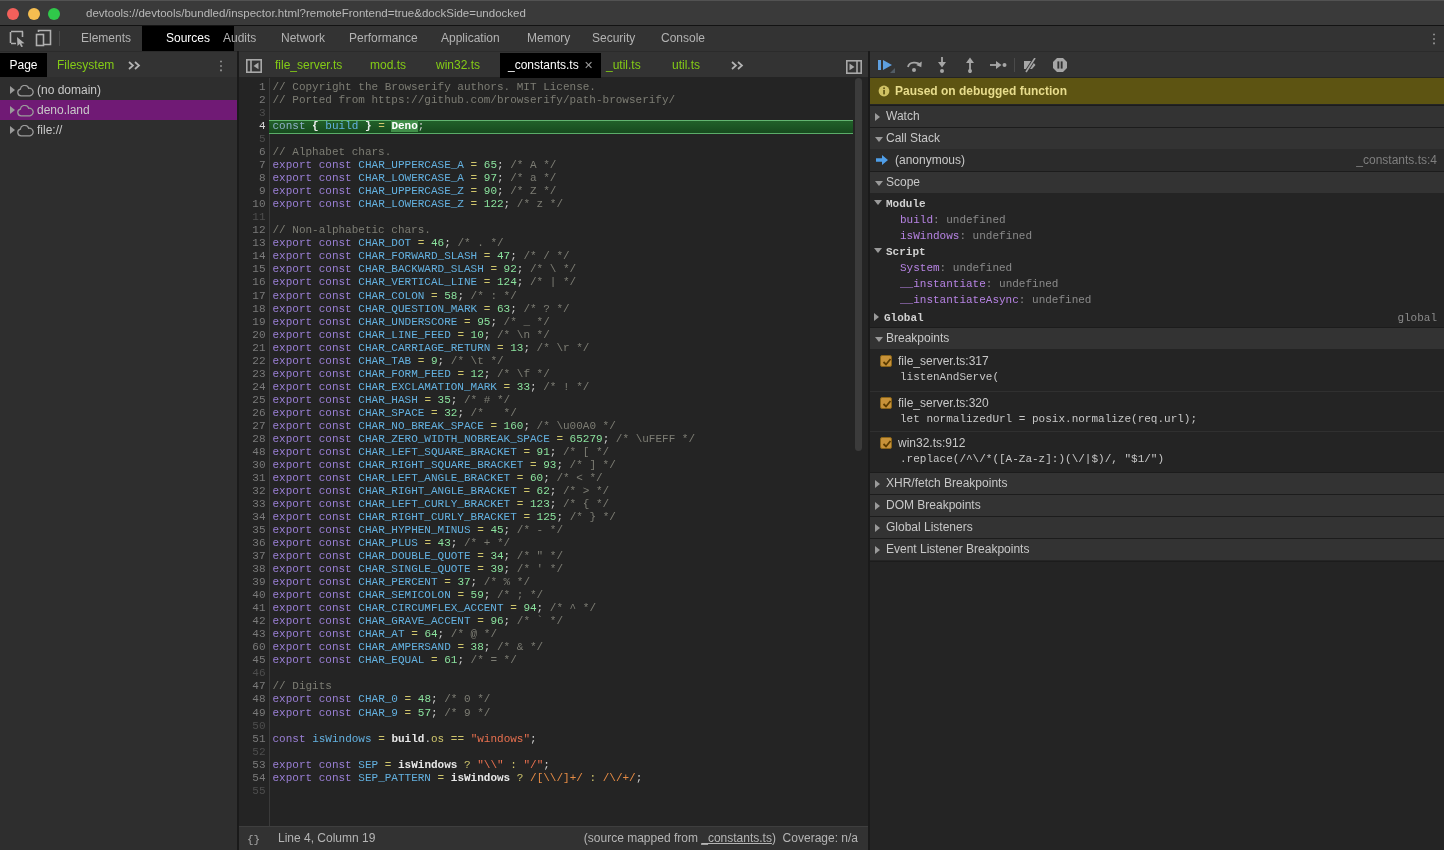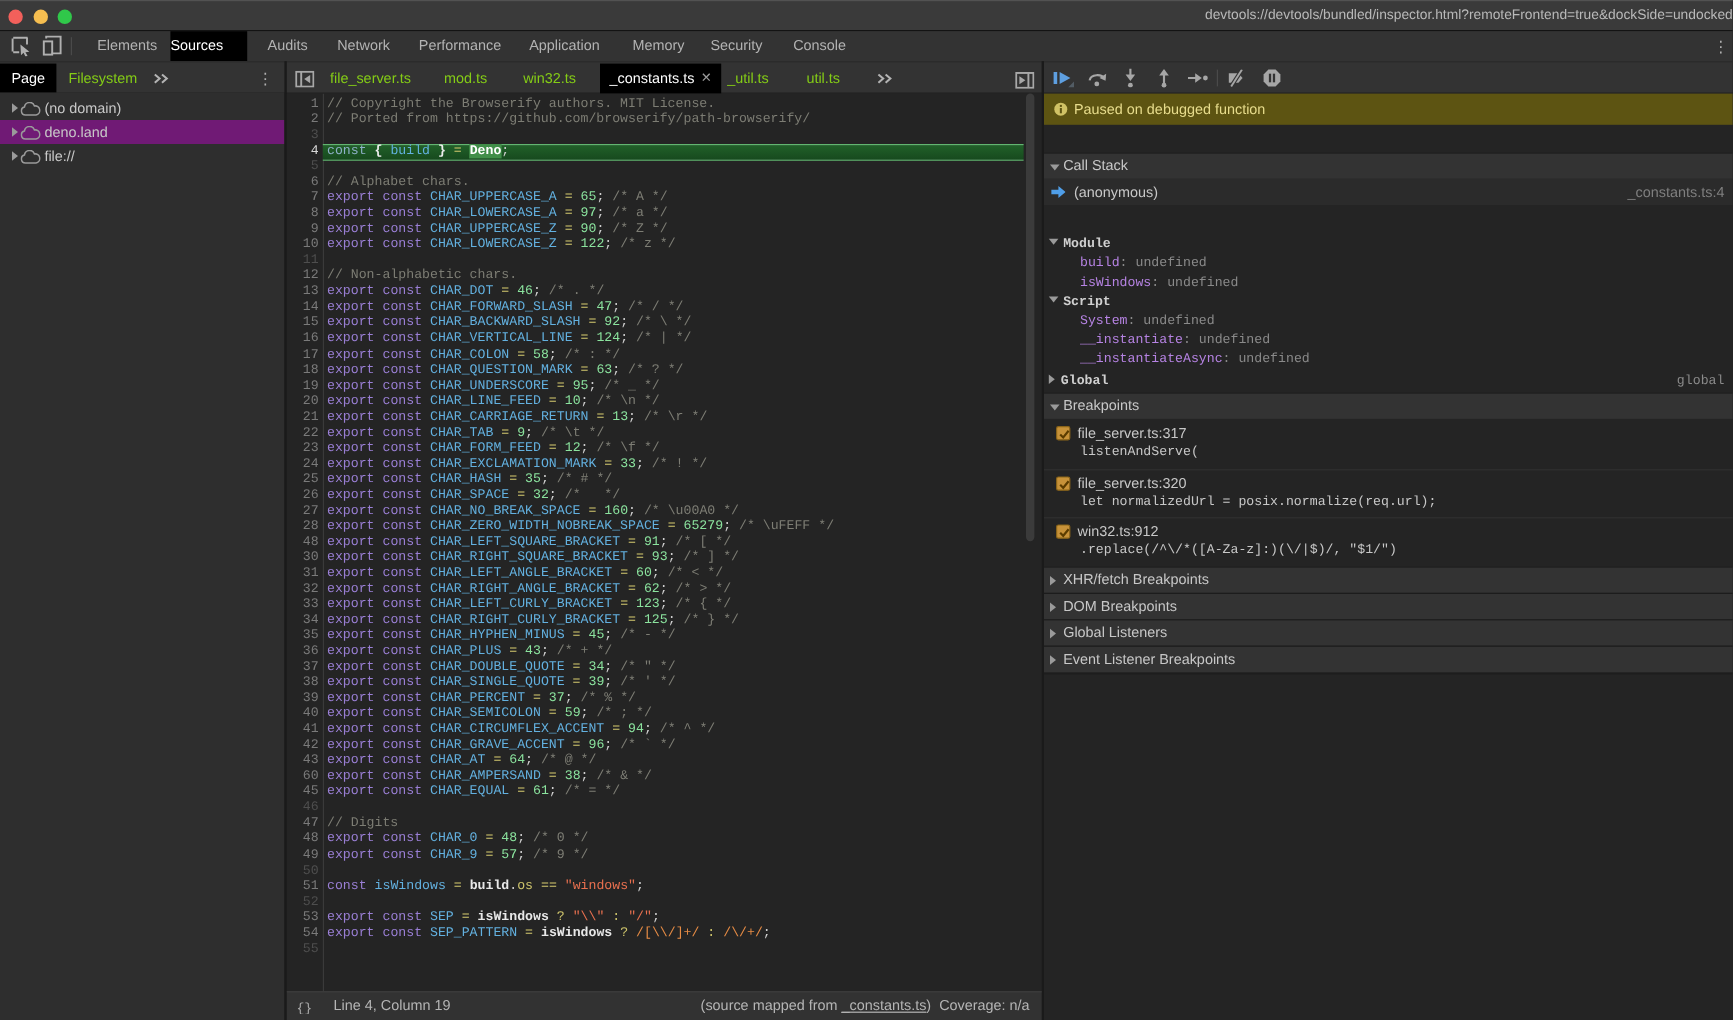--- a/index.html
+++ b/index.html
@@ -1,21 +1,21 @@
 <!DOCTYPE html>
 <html><head><meta charset="utf-8"><style>
 *{margin:0;padding:0;box-sizing:border-box}
 html,body{width:1444px;height:850px;overflow:hidden;background:#242424;
  font-family:"Liberation Sans",sans-serif;-webkit-font-smoothing:antialiased}
 .abs{position:absolute}
 #win{position:relative;width:1444px;height:850px}
 
 #title{left:0;top:0;width:1444px;height:26px;background:#3a3a3a;
  border-top:1px solid #525252;border-bottom:1px solid #131313}
-#title .txt{left:86px;right:0;top:0;height:25px;line-height:25px;text-align:right;
+#title .txt{left:86px;right:0;top:0;height:25px;line-height:25px;text-align:left;
  font-size:11.5px;color:#b9b9b9;letter-spacing:0}
 .tl{width:12px;height:12px;border-radius:50%;top:7px}
 
 #row1{left:0;top:26px;width:1444px;height:25px;background:#333}
 #row1 .tab{top:0;height:25px;line-height:25px;font-size:12px;color:#b3b3b3}
 #row1 .sel{background:#000;color:#fff}
 .vsep{width:1px;background:#4a4a4a}
 
 #row2{left:0;top:51px;width:1444px;height:26px;background:#333;border-top:1px solid #2b2b2b}
 #row2 .tab{top:1px;height:25px;line-height:25px;font-size:12px;color:#84cc16}
@@ -49,21 +49,21 @@
 .k4{color:#8fb0c8}
 .deno{background:#418e49;color:#fff;font-weight:bold}
 #sbthumb{left:855px;top:78px;width:7px;height:373px;background:#3b3b3b;border-radius:3.5px}
 
 #status{left:239px;top:826px;width:629px;height:24px;background:#323232;
  border-top:1px solid #3e3e3e;font-size:12px;color:#b5b5b5}
 #status .r{position:absolute;right:10px;top:0;height:23px;line-height:23px;color:#b5b5b5;font-style:normal}
 
 #rp{left:870px;top:78px;width:574px;height:772px;background:#242424}
 #banner{left:0;top:0;width:574px;height:26px;background:#5d5412;color:#e7dc8c;
- font-size:12px;font-weight:normal;line-height:26px}
+ font-size:12px;font-weight:bold;line-height:26px}
 .hdr{left:0;width:574px;height:22px;background:#333;border-top:1px solid #1c1c1c;
  font-size:12px;color:#c8c8c8;line-height:21px}
 .hdr .lbl{left:16px;top:0}
 .htri{width:0;height:0;top:7px;left:5px}
 .htri.cl{border-left:5px solid #9a9a9a;border-top:4px solid transparent;border-bottom:4px solid transparent}
 .htri.op{border-top:5px solid #9a9a9a;border-left:4px solid transparent;border-right:4px solid transparent;top:9px}
 .mono{font-family:"Liberation Mono",monospace;font-size:11px;line-height:16px}
 .scoperow{left:0;width:574px;height:16px;color:#d0d0d0}
 .sname{color:#b683e3}.sval{color:#8a8a8a}
 .sbold{font-weight:bold;color:#d0d0d0}
@@ -87,21 +87,21 @@
 <svg class="abs" style="left:9px;top:4px" width="17" height="17" viewBox="0 0 17 17">
         <path d="M2 1.5 H14 M1.5 2 V13 M2 13.5 H7" stroke="#b0b0b0" stroke-width="1.6" fill="none"></path>
         <path d="M13.5 1.5 V7" stroke="#b0b0b0" stroke-width="1.6" fill="none"></path>
         <path d="M8 7 L15.5 13.2 L12.2 13.6 L14 16.6 L12.2 17 L10.6 14 L8.5 16 Z" fill="#b0b0b0"></path>
       </svg>
 <svg class="abs" style="left:33px;top:3px" width="19" height="19" viewBox="0 0 19 19">
         <path d="M5.5 3 V1.5 H17.5 V15.5 H10" stroke="#b0b0b0" stroke-width="1.6" fill="none"></path>
         <rect x="3.5" y="5.5" width="7" height="11" stroke="#b0b0b0" stroke-width="1.6" fill="none"></rect>
       </svg>
 <div class="abs vsep" style="left:59px;top:5px;height:15px"></div>
-<div class="abs tab sel" style="left:142px;width:64px;text-align:left">Sources</div>
+<div class="abs tab sel" style="left:142px;width:92px;text-align:center">Sources</div>
 <div class="abs tab" style="left:81px">Elements</div>
 <div class="abs tab" style="left:223px">Audits</div>
 <div class="abs tab" style="left:281px">Network</div>
 <div class="abs tab" style="left:349px">Performance</div>
 <div class="abs tab" style="left:441px">Application</div>
 <div class="abs tab" style="left:527px">Memory</div>
 <div class="abs tab" style="left:592px">Security</div>
 <div class="abs tab" style="left:661px">Console</div>
 <div class="abs" style="left:1427px;top:0;width:14px;height:25px;color:#b0b0b0;font-size:13px;line-height:25px;text-align:center">⋮</div>
 </div>
@@ -266,30 +266,38 @@
 </div>
 <div class="abs" id="rp">
 <div class="abs" id="banner">
         <svg class="abs" style="left:8px;top:7px" width="12" height="12" viewBox="0 0 12 12">
           <circle cx="6" cy="6" r="5.4" fill="#d0c265"></circle>
           <rect x="5.2" y="5" width="1.7" height="4.4" fill="#5d5412"></rect>
           <rect x="5.2" y="2.4" width="1.7" height="1.7" fill="#5d5412"></rect>
         </svg>
         <span class="abs" style="left:25px">Paused on debugged function</span>
       </div>
+<div class="abs hdr" style="top:27px">
+        <div class="abs htri cl"></div>
+        <span class="abs lbl">Watch</span>
+      </div>
 <div class="abs hdr" style="top:49px">
         <div class="abs htri op"></div>
         <span class="abs lbl">Call Stack</span>
       </div>
 <div class="abs" style="top:71px;left:0;width:574px;height:22px;background:#2b2b2b;font-size:12px;color:#c8c8c8;line-height:22px">
         <svg class="abs" style="left:6px;top:6px" width="12" height="10" viewBox="0 0 12 10">
           <path d="M0 3.2 H6 V0 L12 5 L6 10 V6.8 H0 Z" fill="#4f9ee8"></path>
         </svg>
         <span class="abs" style="left:25px">(anonymous)</span>
         <span class="abs" style="right:7px;color:#7f7f7f">_constants.ts:4</span>
+      </div>
+<div class="abs hdr" style="top:93px">
+        <div class="abs htri op"></div>
+        <span class="abs lbl">Scope</span>
       </div>
 <div class="abs scoperow mono" style="top:118.0px;left:4px"><span style="display:inline-block;width:0;height:0;border-top:5px solid #9a9a9a;border-left:4px solid transparent;border-right:4px solid transparent;vertical-align:2px;margin-right:4px"></span><span class="sbold">Module</span></div>
 <div class="abs scoperow mono" style="top:134.0px;left:30px"><span class="sname">build</span><span class="sval">: undefined</span></div>
 <div class="abs scoperow mono" style="top:150.0px;left:30px"><span class="sname">isWindows</span><span class="sval">: undefined</span></div>
 <div class="abs scoperow mono" style="top:166.0px;left:4px"><span style="display:inline-block;width:0;height:0;border-top:5px solid #9a9a9a;border-left:4px solid transparent;border-right:4px solid transparent;vertical-align:2px;margin-right:4px"></span><span class="sbold">Script</span></div>
 <div class="abs scoperow mono" style="top:182.0px;left:30px"><span class="sname">System</span><span class="sval">: undefined</span></div>
 <div class="abs scoperow mono" style="top:198.0px;left:30px"><span class="sname">__instantiate</span><span class="sval">: undefined</span></div>
 <div class="abs scoperow mono" style="top:214.0px;left:30px"><span class="sname">__instantiateAsync</span><span class="sval">: undefined</span></div>
 <div class="abs scoperow mono" style="top:231px;left:0;height:18px;line-height:18px"><span style="margin-left:4px"><span style="display:inline-block;width:0;height:0;border-left:5px solid #9a9a9a;border-top:4px solid transparent;border-bottom:4px solid transparent;vertical-align:0px;margin-right:5px"></span></span><span class="sbold">Global</span><span class="abs" style="right:7px;color:#8a8a8a">global</span></div>
 <div class="abs hdr" style="top:249px">

